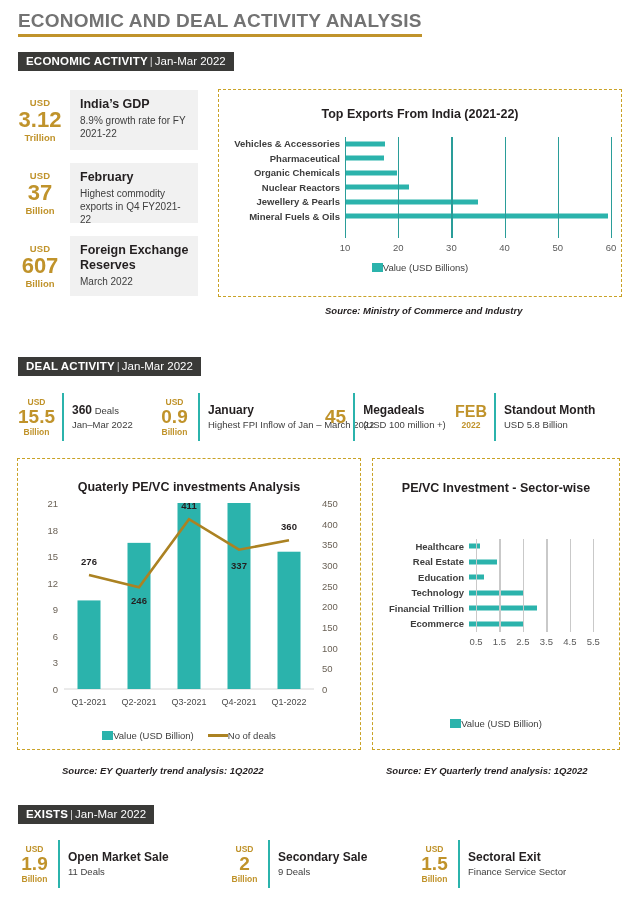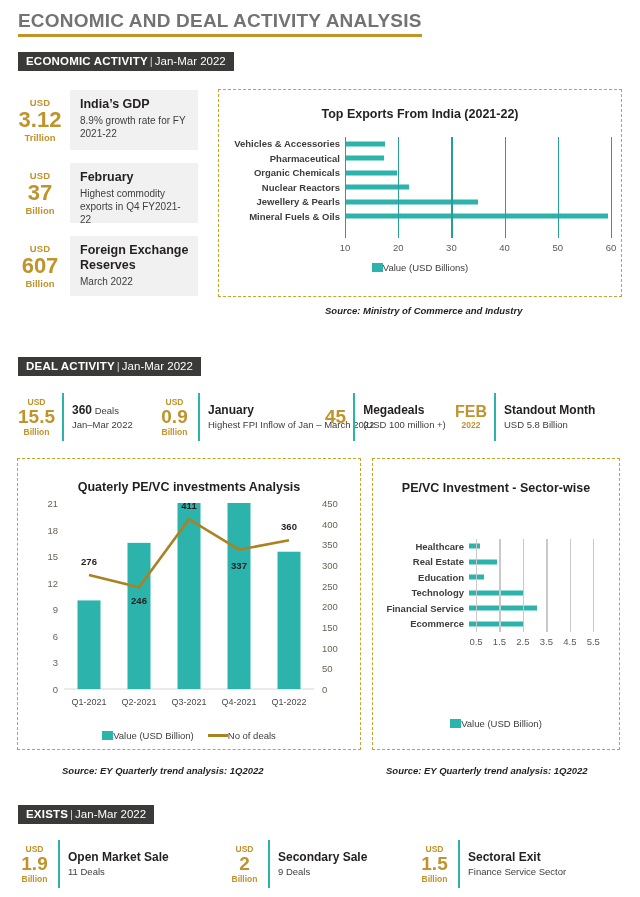--- a/index.html
+++ b/index.html
@@ -361,21 +361,21 @@
           <div class="hbar-fill" style="width: 11.2069%; height: 5px; background: rgb(43, 179, 172);"></div>
         </div>
       </div>
       <div class="hbar-row" style="height: 15.5px;">
         <div class="hbar-label" style="width: 90px;">Technology</div>
         <div class="hbar-track">
           <div class="hbar-fill" style="width: 40.5172%; height: 5px; background: rgb(43, 179, 172);"></div>
         </div>
       </div>
       <div class="hbar-row" style="height: 15.5px;">
-        <div class="hbar-label" style="width: 90px;">Financial Service</div>
+        <div class="hbar-label" style="width: 90px;">Financial Trillion</div>
         <div class="hbar-track">
           <div class="hbar-fill" style="width: 50%; height: 5px; background: rgb(43, 179, 172);"></div>
         </div>
       </div>
       <div class="hbar-row" style="height: 15.5px;">
         <div class="hbar-label" style="width: 90px;">Ecommerce</div>
         <div class="hbar-track">
           <div class="hbar-fill" style="width: 40.5172%; height: 5px; background: rgb(43, 179, 172);"></div>
         </div>
       </div>

